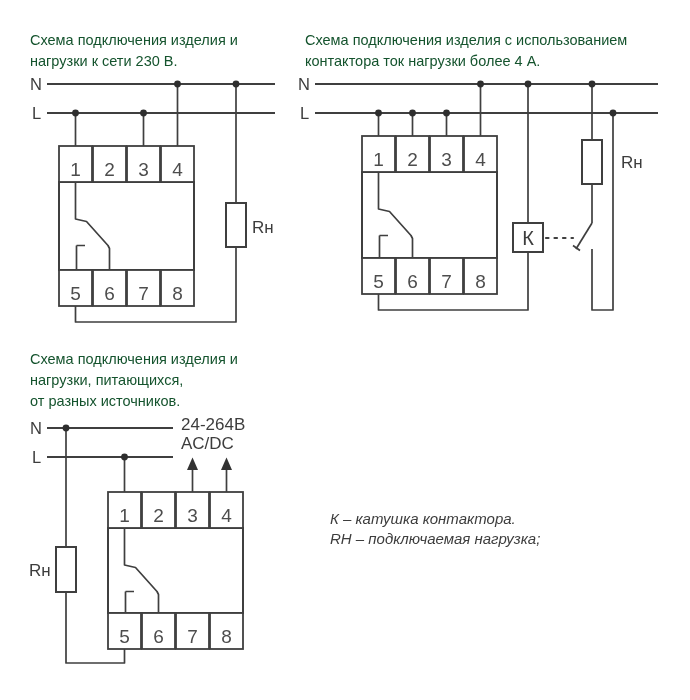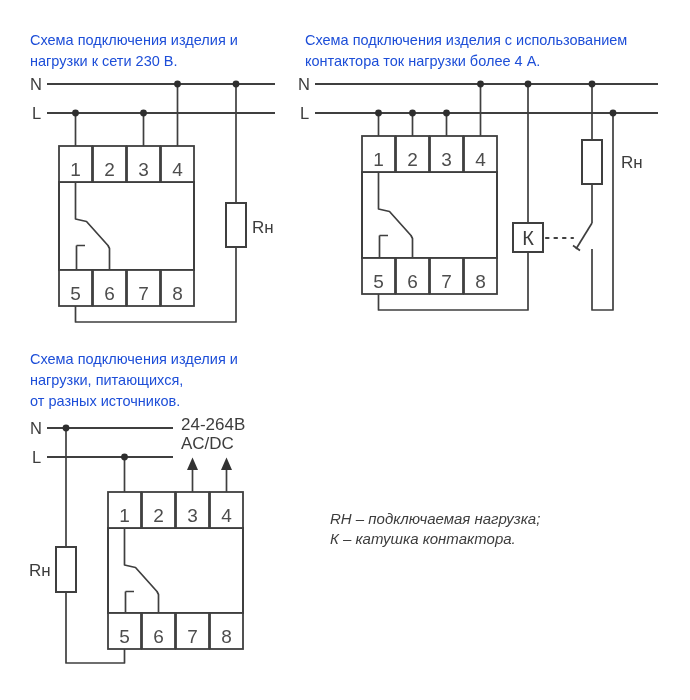--- a/index.html
+++ b/index.html
@@ -8,21 +8,21 @@
     width: 690px;
     height: 700px;
     background: #ffffff;
     font-family: "Liberation Sans", sans-serif;
     overflow: hidden;
   }
   .title {
     position: absolute;
     font-size: 14.5px;
     line-height: 21px;
-    color: #1d4ed8;
+    color: #14532d;
     white-space: pre-line;
   }
   #title-d1 { left: 30px; top: 30px; width: 260px; }
   #title-d2 { left: 305px; top: 30px; width: 370px; }
   #title-d3 { left: 30px; top: 349px; width: 260px; }
   .legend {
     position: absolute;
     left: 330px;
     top: 509px;
     font-size: 15px;
@@ -50,22 +50,22 @@
 
   <div class="title" id="title-d1">Схема подключения изделия и
 нагрузки к сети 230 В.</div>
   <div class="title" id="title-d2">Схема подключения изделия с использованием
 контактора ток нагрузки более 4 А.</div>
   <div class="title" id="title-d3">Схема подключения изделия и
 нагрузки, питающихся,
 от разных источников.</div>
 
   <div class="legend">
+    <div>К – катушка контактора.</div>
     <div>RH – подключаемая нагрузка;</div>
-    <div>К – катушка контактора.</div>
   </div>
 
   <svg class="schematic" width="690" height="700" viewBox="0 0 690 700">
 
     <g>
       <line class="bus" x1="47" y1="84" x2="275" y2="84"></line>
       <text class="buslbl" x="30" y="90">N</text>
       <line class="bus" x1="47" y1="113" x2="275" y2="113"></line>
       <text class="buslbl" x="32" y="119">L</text>
 

